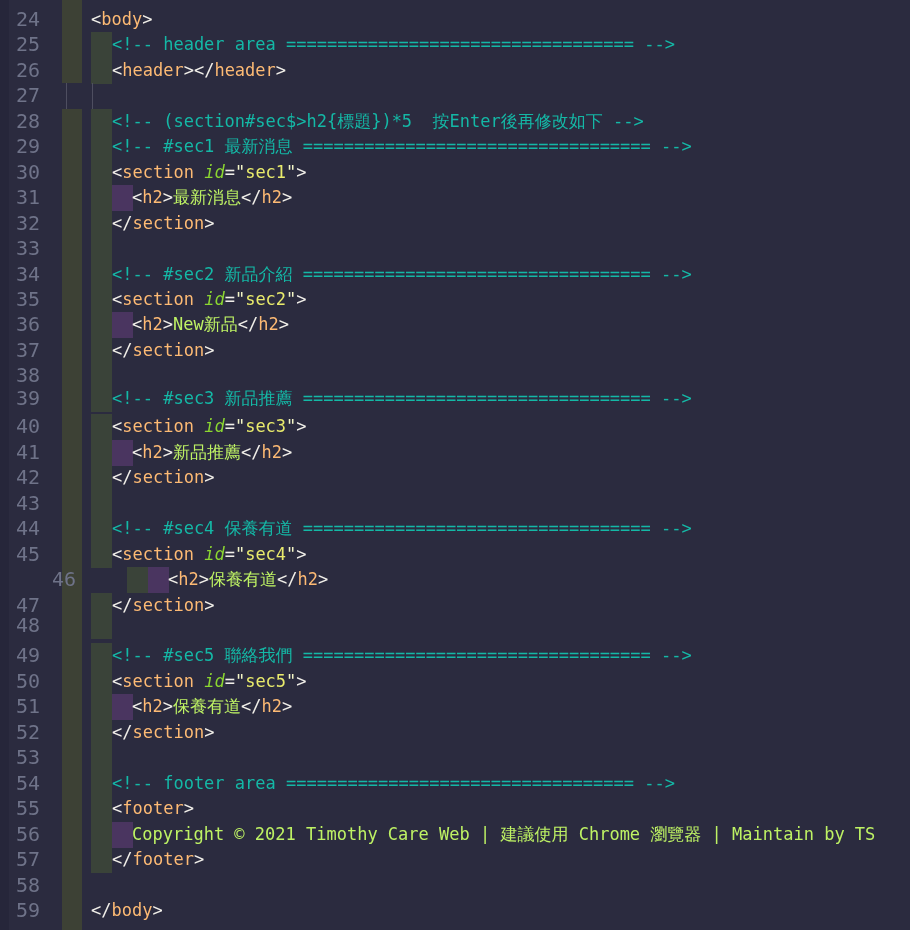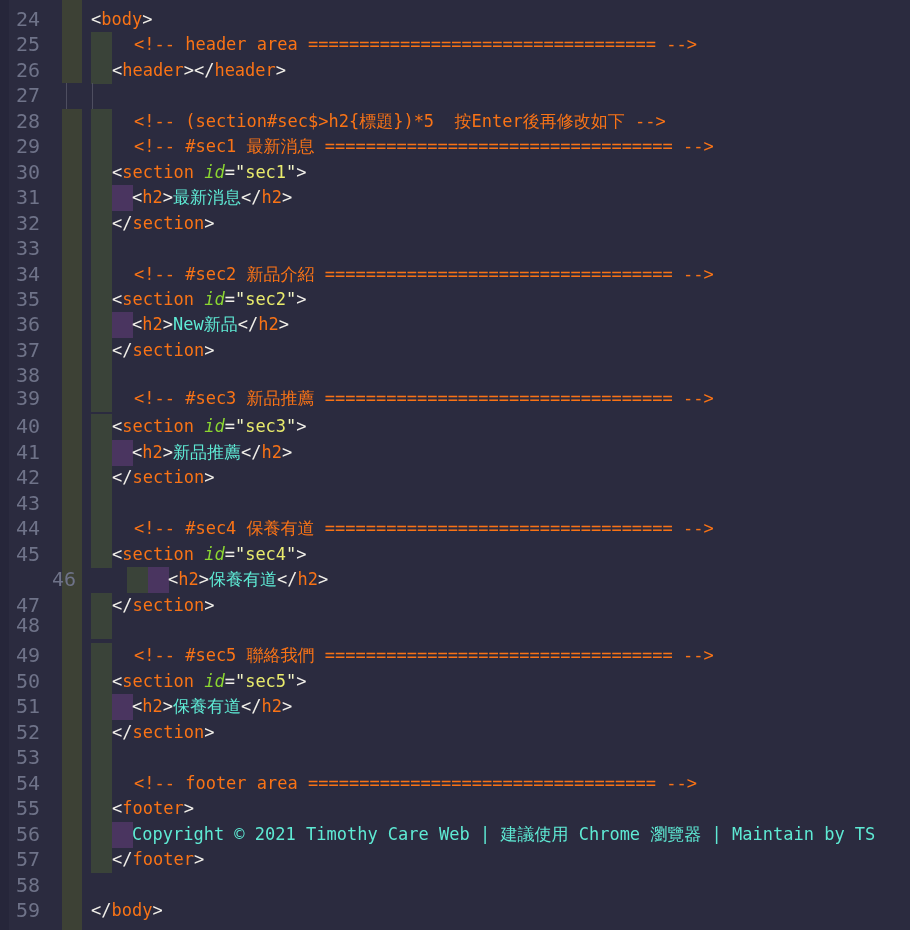--- a/index.html
+++ b/index.html
@@ -18,26 +18,26 @@
     position:absolute;left:0;top:0;width:40px;height:26px;
     text-align:right;color:#6f7389;font-size:20px;line-height:25px;
   }
   .blk{position:absolute;top:0;height:26px;width:21px;}
   .blk.l1{left:91px;background:#3a4339;}
   .blk.l2{left:112px;background:#4a3560;}
   .guide{position:absolute;top:0;width:1px;height:26px;background:#4e4e60;}
   .code{position:absolute;top:0;height:26px;line-height:25px;white-space:pre;}
   .ind0{left:91px;} .ind1{left:112px;} .ind2{left:132px;}
   .t-p{color:#f1efe9;}
-  .t-tag{color:#f97316;}
+  .t-tag{color:#fdba74;}
   .t-attr{color:#8bd631;font-style:italic;}
   .t-str{color:#e9eb6c;text-align:center;}
   .t-qu{color:#f3f5c6;}
-  .t-c{color:#f97316;padding-left:22px;}
-  .t-tx{color:#5eead4;}
+  .t-c{color:#14b8a6;}
+  .t-tx{color:#bef264;}
 </style>
 </head>
 <body>
 
 <div id="editor">
   <div id="left-margin"></div>
   <div id="git-strip"></div>
   <div id="rows">
       <div class="row" style="top: 7px;">
         <div class="num">24</div>

